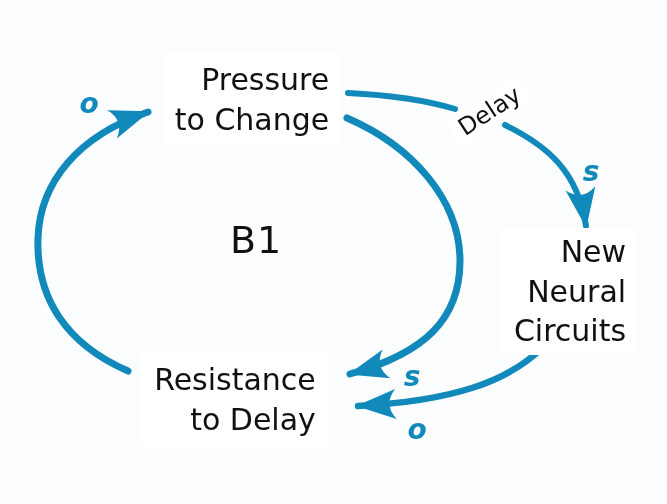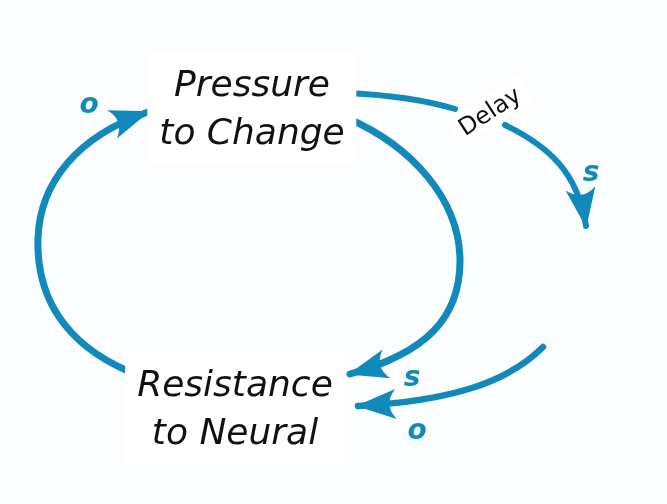--- a/index.html
+++ b/index.html
@@ -27,26 +27,25 @@
   svg.arrows path.link {
     fill: none;
     stroke: var(--accent);
     stroke-linecap: round;
   }
   .node {
     position: absolute;
     transform: translateX(-50%);
     background: var(--label_bg);
     color: var(--ink);
-    font-size: 36px;
+    font-size: 30px;
     line-height: 1.32;
-    text-align: center;
+    text-align: right;
     white-space: pre-line;
     padding: 8px 12px;
-    font-style: italic;
   }
   .loop-label {
     position: absolute;
     transform: translate(-50%, -50%);
     color: var(--ink);
     font-size: 38px;
     letter-spacing: 1px;
   }
   .polarity {
     position: absolute;
@@ -88,23 +87,27 @@
 
     <path class="link" stroke-width="6" d="M 505 125 C 548 146, 578 172, 586 226" marker-end="url(#arrowhead)"></path>
 
     <path class="link" stroke-width="6.5" d="M 543 347 C 508 382, 452 401, 358 406" marker-end="url(#arrowhead)"></path>
   </svg>
 
   <div class="node" style="left:252px; top:52px;">Pressure
 to Change</div>
 
   <div class="node" style="left:235px; top:352px;">Resistance
-to Neural</div>
+to Delay</div>
 
+  <div class="node" style="left:570px; top:228px; padding:4px 12px;">New
+Neural
+Circuits</div>
 
+  <div class="loop-label" style="left:256px; top:240px;">B1</div>
 
 
   <div class="delay">Delay</div>
 
   <div class="polarity" style="left:89px; top:104px;">o</div>
 
   <div class="polarity" style="left:591px; top:172px;">s</div>
 
   <div class="polarity" style="left:412px; top:377px;">s</div>
 

